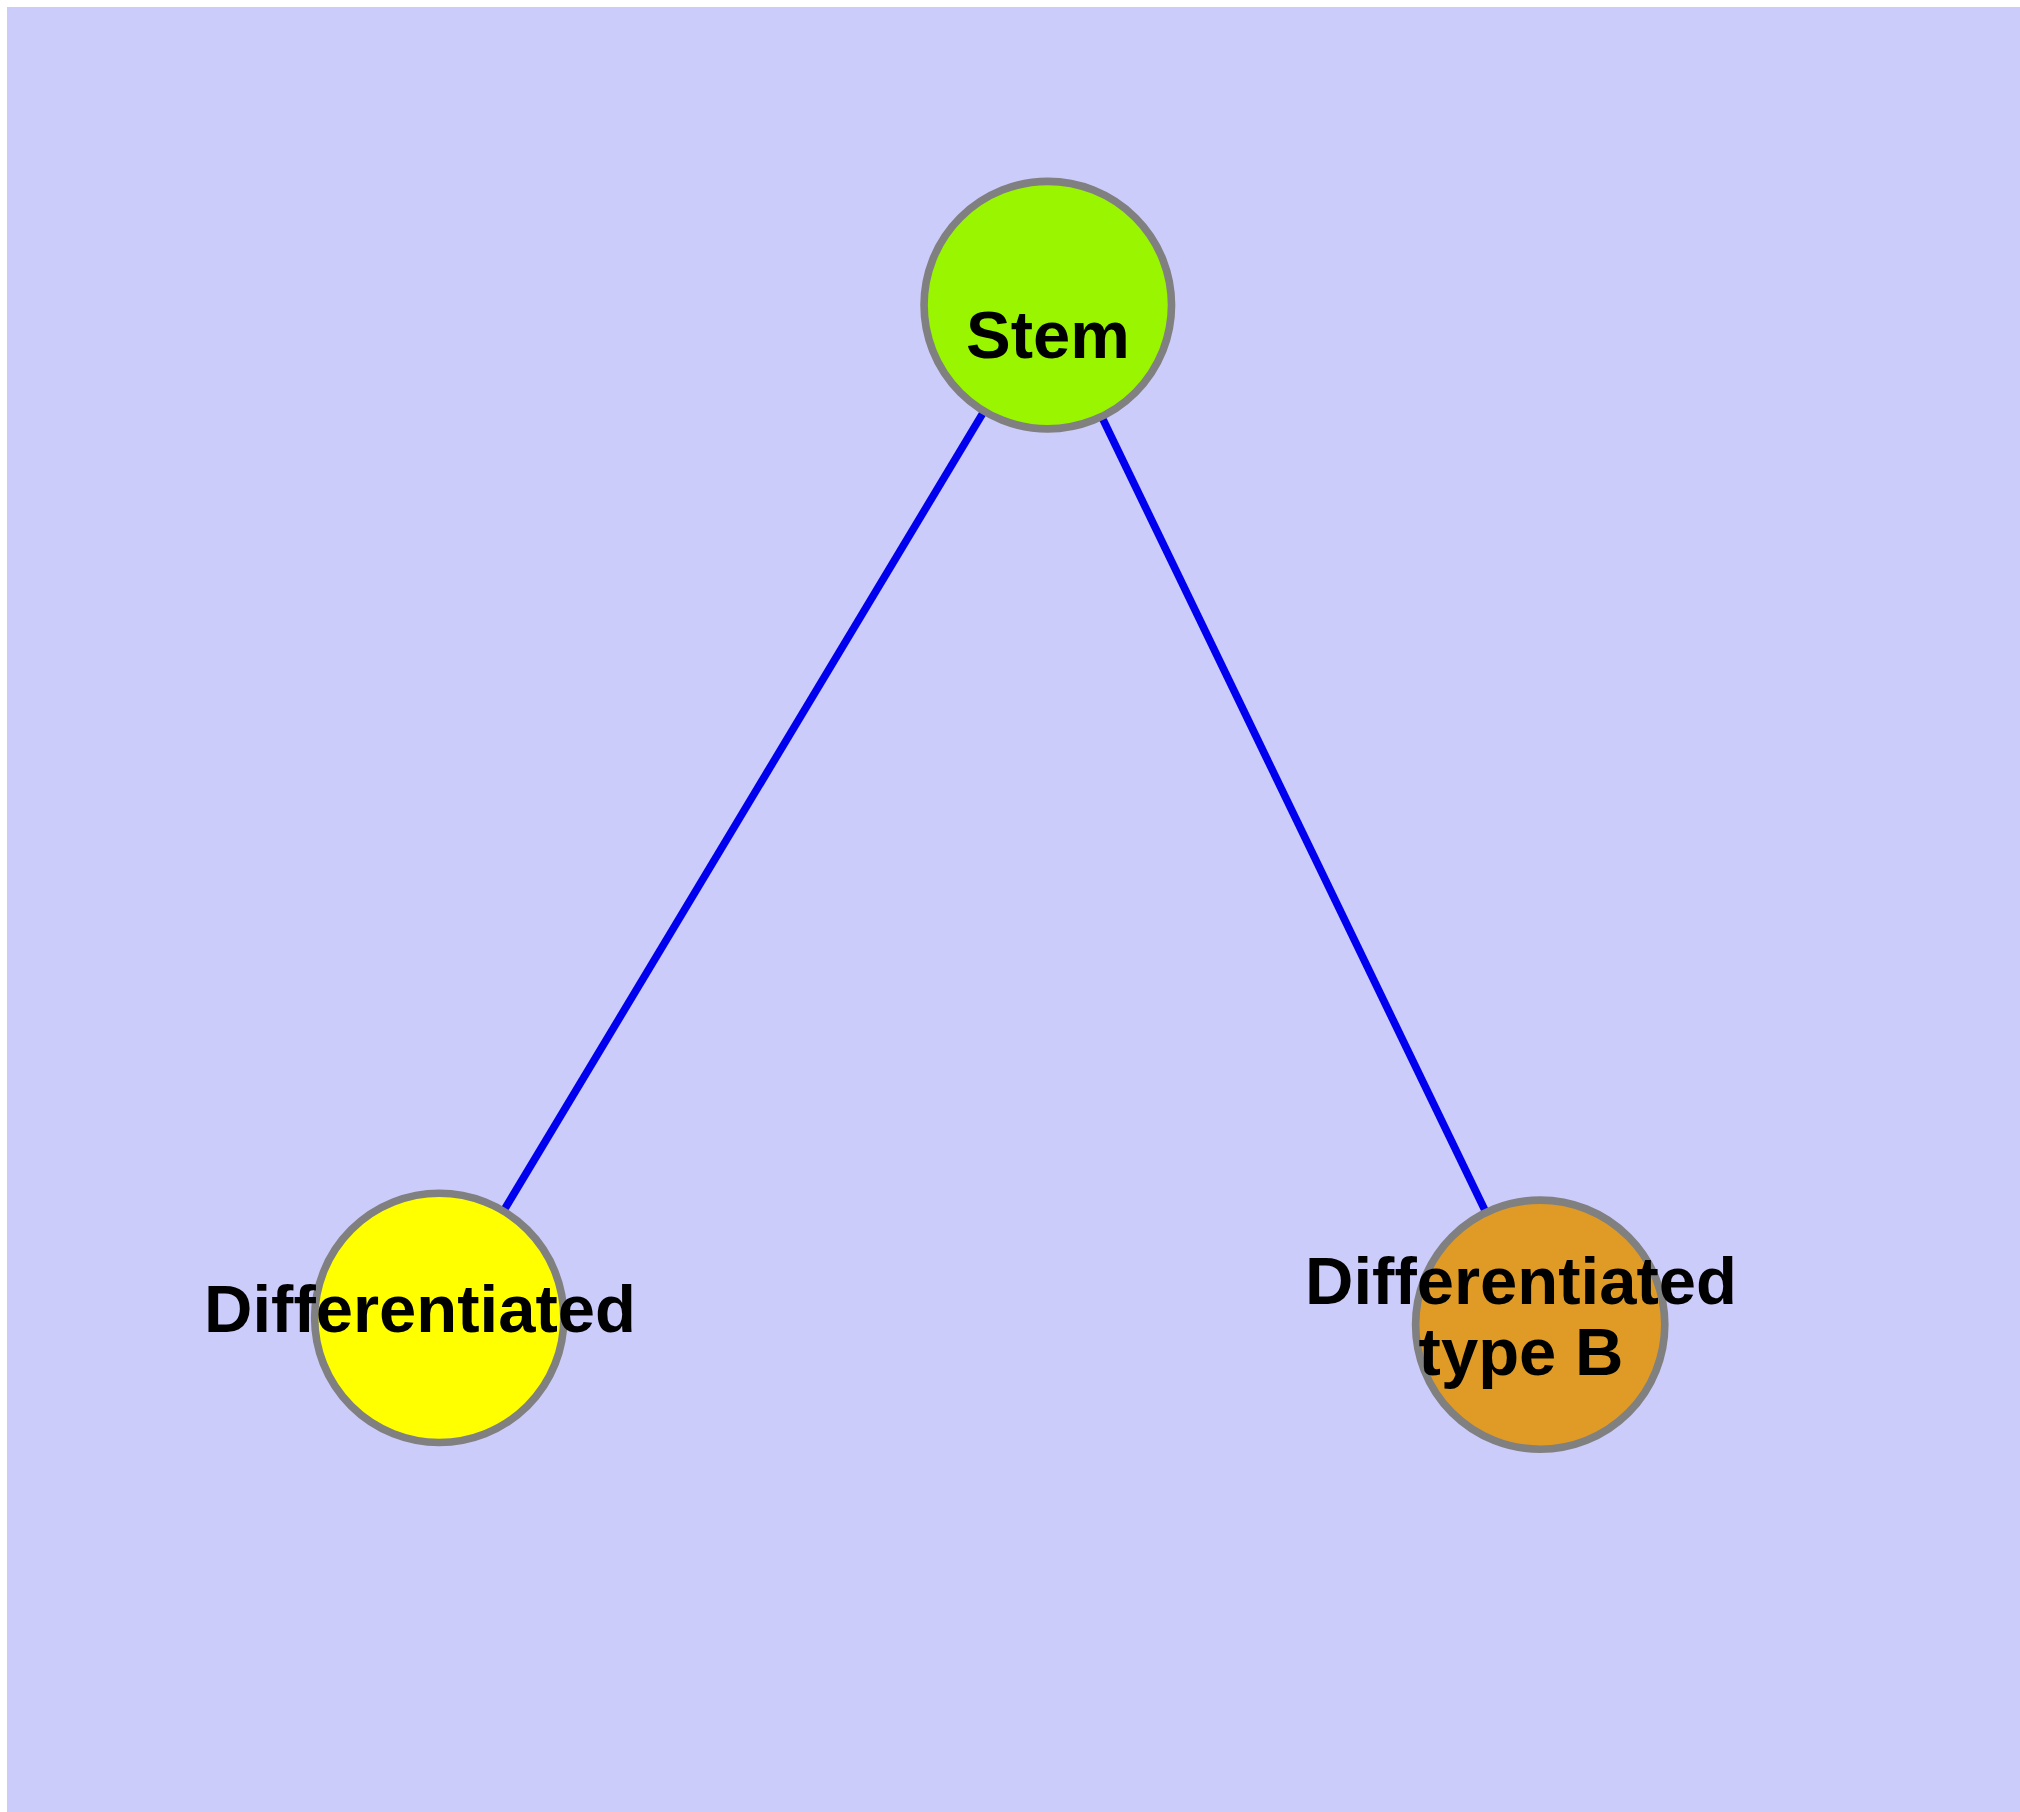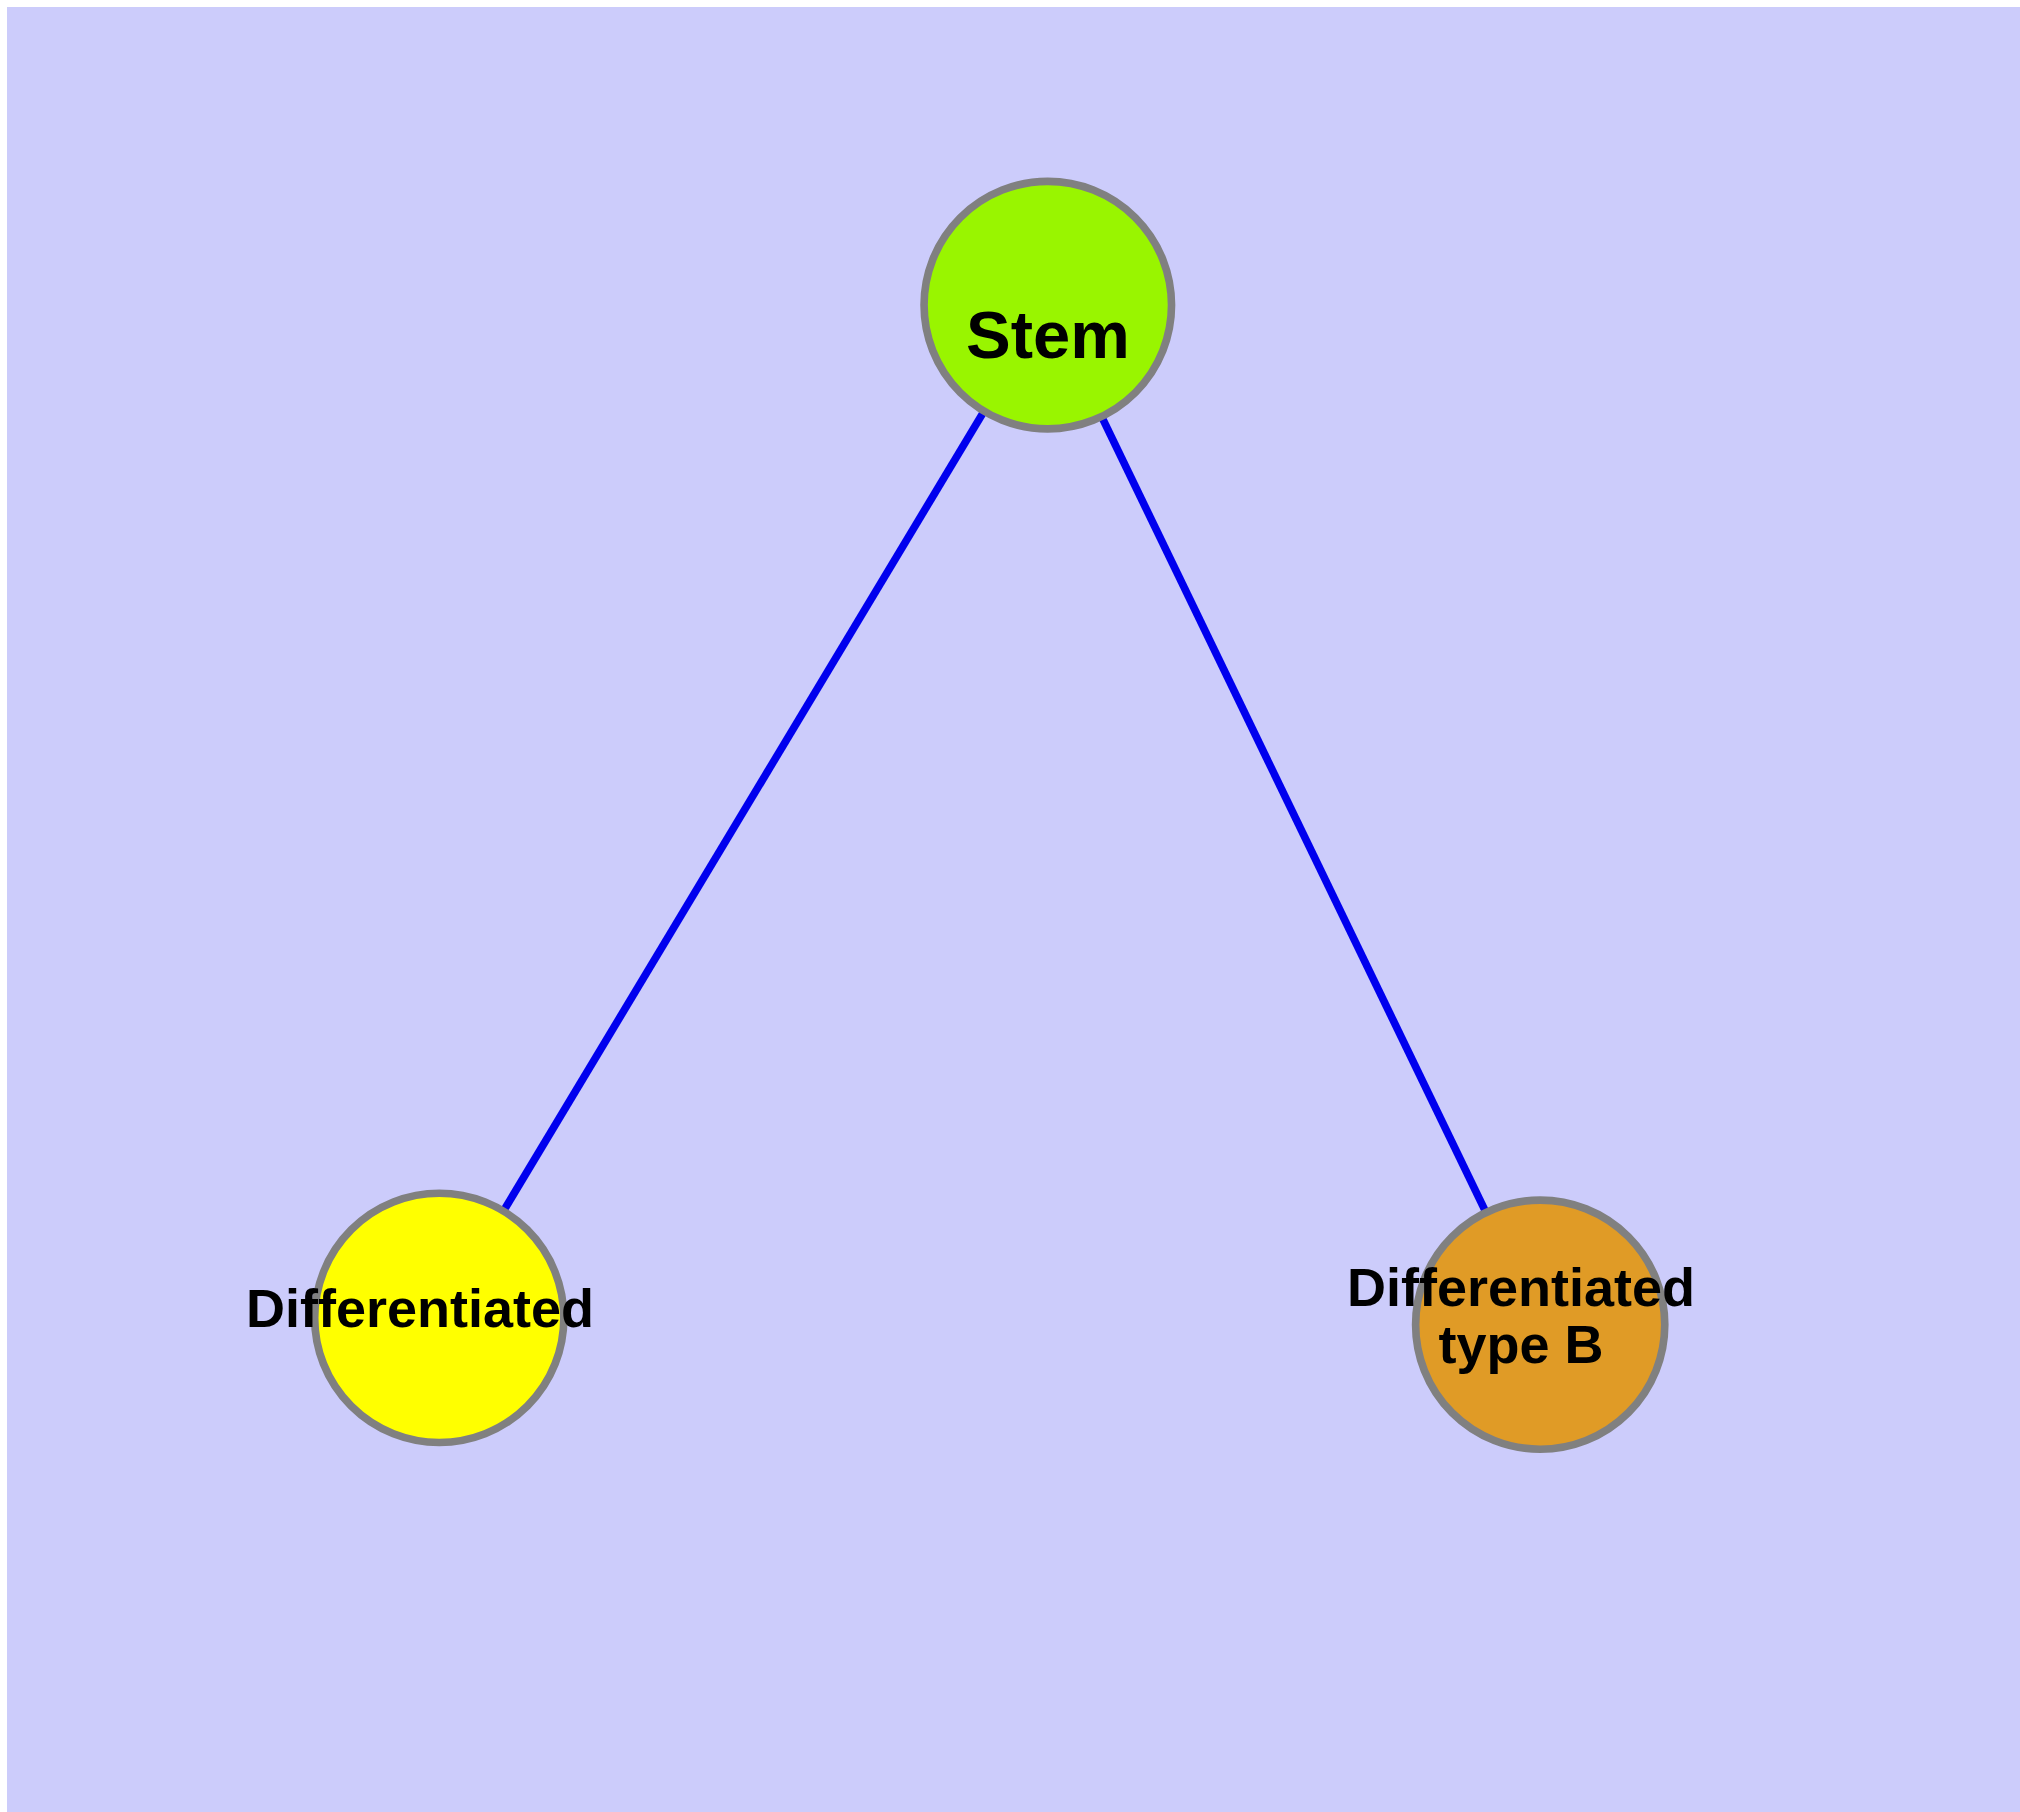--- a/index.html
+++ b/index.html
@@ -39,21 +39,21 @@
     font-weight: bold;
     line-height: 1.06;
     white-space: pre;
     pointer-events: none;
     transform: translate(-50%, -50%);
   }
   .label-stem {
     font-size: 67px;
   }
   .label-leaf {
-    font-size: 54px;
+    font-size: 67px;
   }
 </style>
 </head>
 <body>
 
 <div id="canvas">
   <div id="plot-area" style="background: rgb(204, 204, 251);"></div>
 
   <svg id="graph-svg" viewBox="0 0 2384 2138" xmlns="http://www.w3.org/2000/svg">
     <g>

